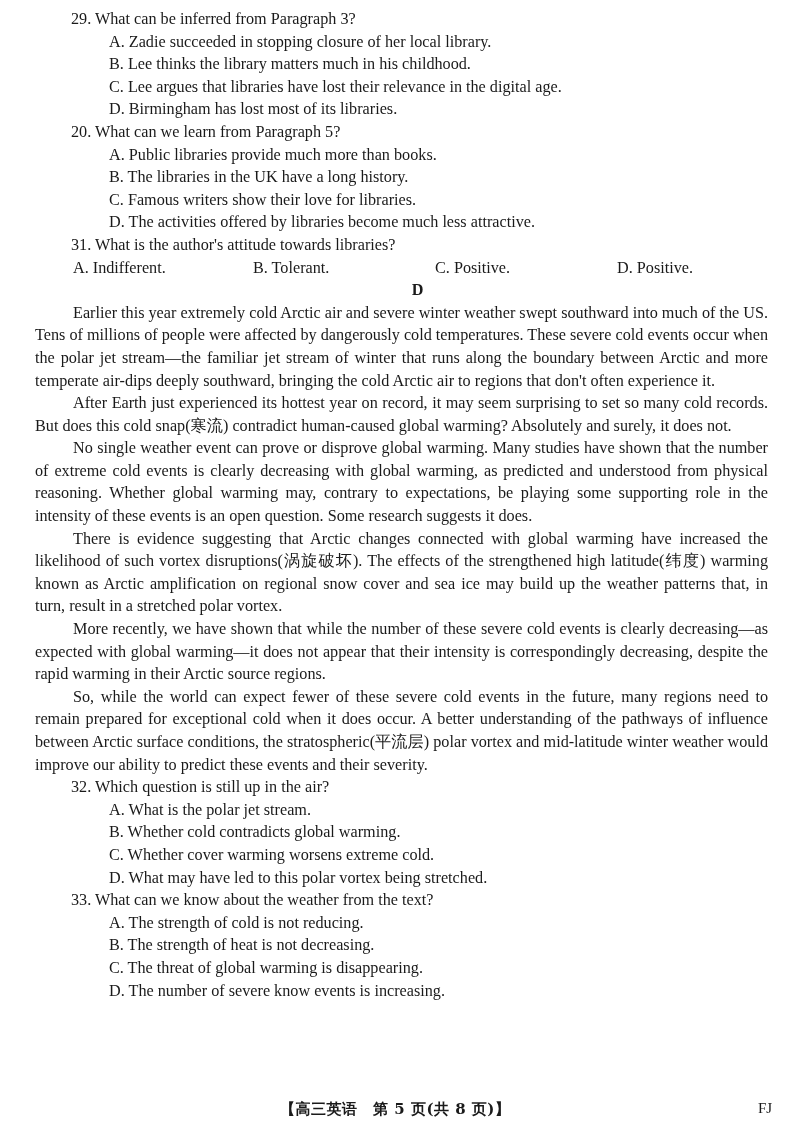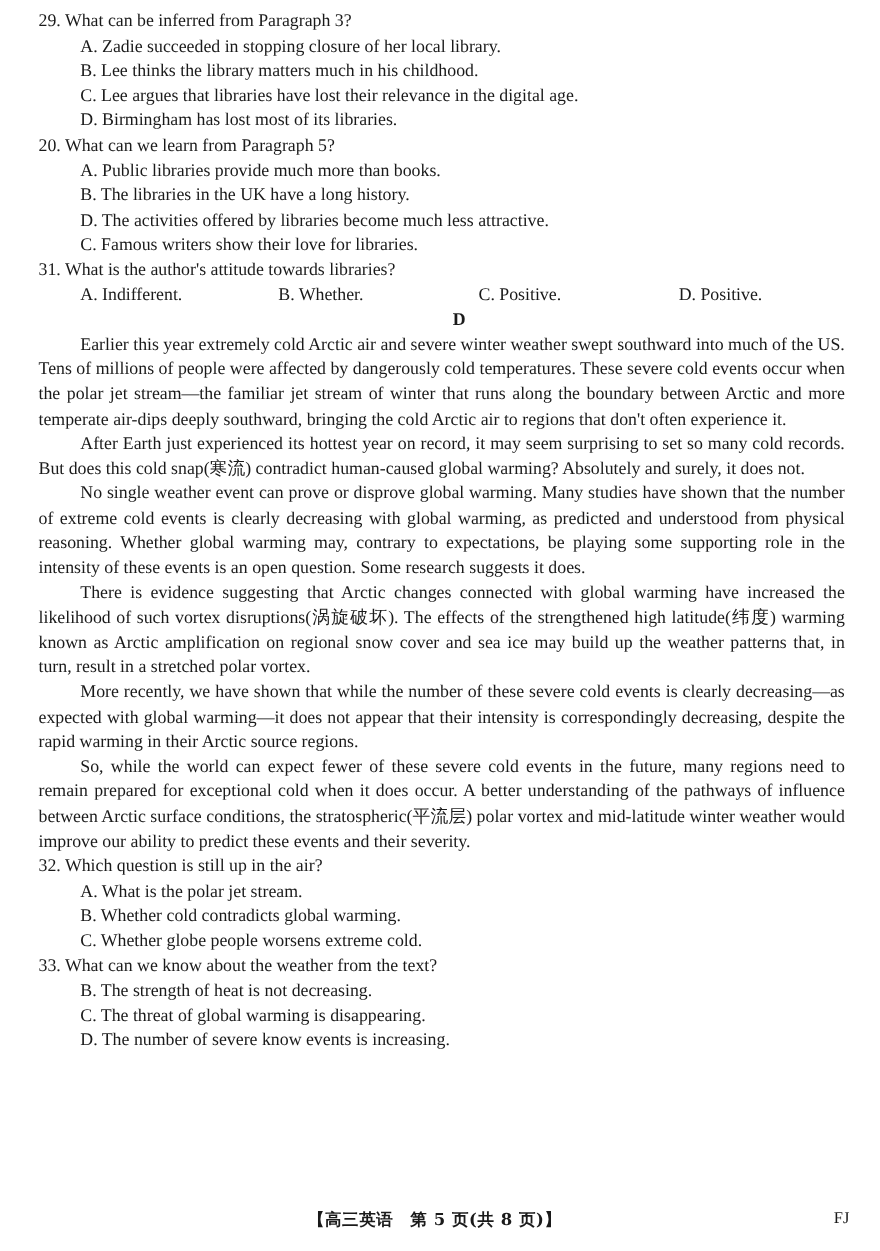--- a/index.html
+++ b/index.html
@@ -2,21 +2,21 @@
 <html><head>
 <meta charset="utf-8">
 <style>
   html, body { margin: 0; padding: 0; background: #ffffff; }
   body {
     width: 800px; height: 1137px; overflow: hidden; position: relative;
     font-family: "Liberation Serif", "DejaVu Serif", serif;
     color: #1a1a1a; font-size: 16.2px;
   }
   .page { position: absolute; left: 35px; top: 8px; width: 733px; }
-  .line { line-height: 22.6px; white-space: nowrap; }
+  .line { line-height: 22.6px; white-space: nowrap; margin-left: 36px; }
   .q { padding-left: 0; }
   .opt { padding-left: 38px; }
   .opt-row { display: flex; padding-left: 38px; line-height: 22.6px; align-items: flex-end; }
   .opt-row span { display: inline-block; }
   .opt-row span:nth-child(1) { width: 180px; }
   .opt-row span:nth-child(2) { width: 182px; }
   .opt-row span:nth-child(3) { width: 182px; }
   .section-letter { text-align: center; font-weight: bold; line-height: 22.6px; padding-left: 32px; }
   .para { text-align: justify; text-align-last: left; line-height: 22.6px; text-indent: 38px; margin: 0; }
   .footer { position: absolute; top: 1100px; left: 0; width: 651px; height: 26px; }
@@ -33,54 +33,56 @@
     <div class="line opt">A. Zadie succeeded in stopping closure of her local library.</div>
     <div class="line opt">B. Lee thinks the library matters much in his childhood.</div>
     <div class="line opt">C. Lee argues that libraries have lost their relevance in the digital age.</div>
     <div class="line opt">D. Birmingham has lost most of its libraries.</div>
   </div>
 
   <div>
     <div class="line q">20. What can we learn from Paragraph 5?</div>
     <div class="line opt">A. Public libraries provide much more than books.</div>
     <div class="line opt">B. The libraries in the UK have a long history.</div>
+    <div class="line opt">C. Famous writers show their love for libraries.</div>
     <div class="line opt">D. The activities offered by libraries become much less attractive.</div>
-    <div class="line opt">C. Famous writers show their love for libraries.</div>
   </div>
 
   <div>
     <div class="line q">31. What is the author's attitude towards libraries?</div>
     <div class="opt-row">
       <span>A. Indifferent.</span>
-      <span>B. Whether.</span>
+      <span>B. Tolerant.</span>
       <span>C. Positive.</span>
       <span>D. Positive.</span>
     </div>
   </div>
 
   <div class="section-letter">D</div>
 
   <div>
     <p class="para">Earlier this year extremely cold Arctic air and severe winter weather swept southward into much of the US. Tens of millions of people were affected by dangerously cold temperatures. These severe cold events occur when the polar jet stream—the familiar jet stream of winter that runs along the boundary between Arctic and more temperate air-dips deeply southward, bringing the cold Arctic air to regions that don't often experience it.</p>
     <p class="para">After Earth just experienced its hottest year on record, it may seem surprising to set so many cold records. But does this cold snap(寒流) contradict human-caused global warming? Absolutely and surely, it does not.</p>
     <p class="para">No single weather event can prove or disprove global warming. Many studies have shown that the number of extreme cold events is clearly decreasing with global warming, as predicted and understood from physical reasoning. Whether global warming may, contrary to expectations, be playing some supporting role in the intensity of these events is an open question. Some research suggests it does.</p>
     <p class="para">There is evidence suggesting that Arctic changes connected with global warming have increased the likelihood of such vortex disruptions(涡旋破坏). The effects of the strengthened high latitude(纬度) warming known as Arctic amplification on regional snow cover and sea ice may build up the weather patterns that, in turn, result in a stretched polar vortex.</p>
     <p class="para">More recently, we have shown that while the number of these severe cold events is clearly decreasing—as expected with global warming—it does not appear that their intensity is correspondingly decreasing, despite the rapid warming in their Arctic source regions.</p>
     <p class="para">So, while the world can expect fewer of these severe cold events in the future, many regions need to remain prepared for exceptional cold when it does occur. A better understanding of the pathways of influence between Arctic surface conditions, the stratospheric(平流层) polar vortex and mid-latitude winter weather would improve our ability to predict these events and their severity.</p>
   </div>
 
   <div>
     <div class="line q">32. Which question is still up in the air?</div>
     <div class="line opt">A. What is the polar jet stream.</div>
     <div class="line opt">B. Whether cold contradicts global warming.</div>
-    <div class="line opt">C. Whether globe people worsens extreme cold.</div>
+    <div class="line opt">C. Whether cover warming worsens extreme cold.</div>
+    <div class="line opt">D. What may have led to this polar vortex being stretched.</div>
   </div>
 
   <div>
     <div class="line q">33. What can we know about the weather from the text?</div>
+    <div class="line opt">A. The strength of cold is not reducing.</div>
     <div class="line opt">B. The strength of heat is not decreasing.</div>
     <div class="line opt">C. The threat of global warming is disappearing.</div>
     <div class="line opt">D. The number of severe know events is increasing.</div>
   </div>
 </div>
 
 <div class="footer">
   <span class="footer-center">【高三英语　第 5 页(共 8 页)】</span>
   <span class="footer-right">FJ</span>
 </div>

